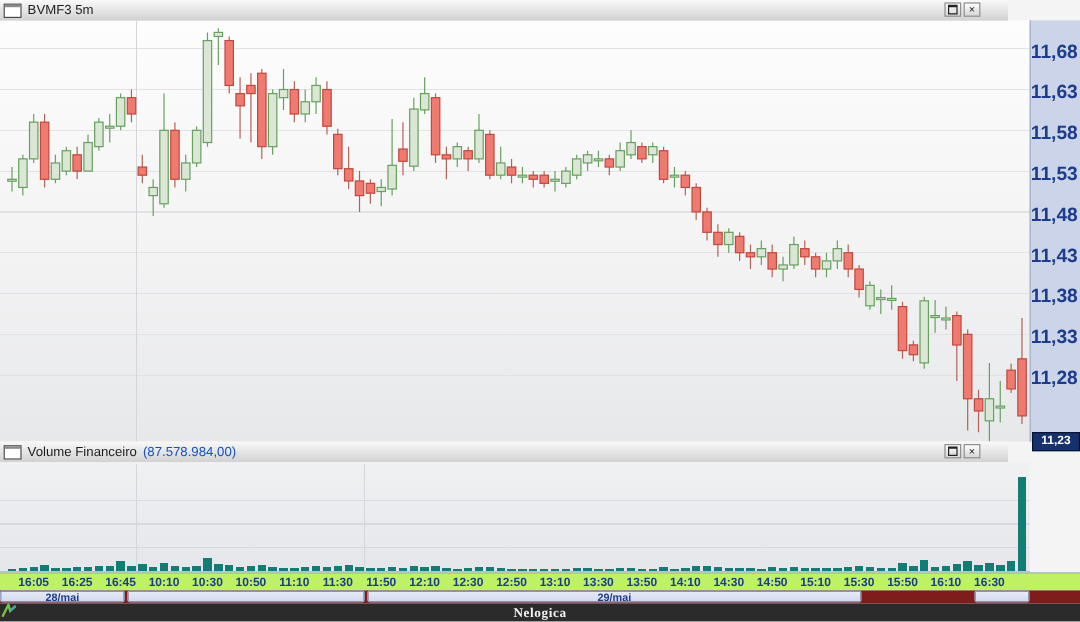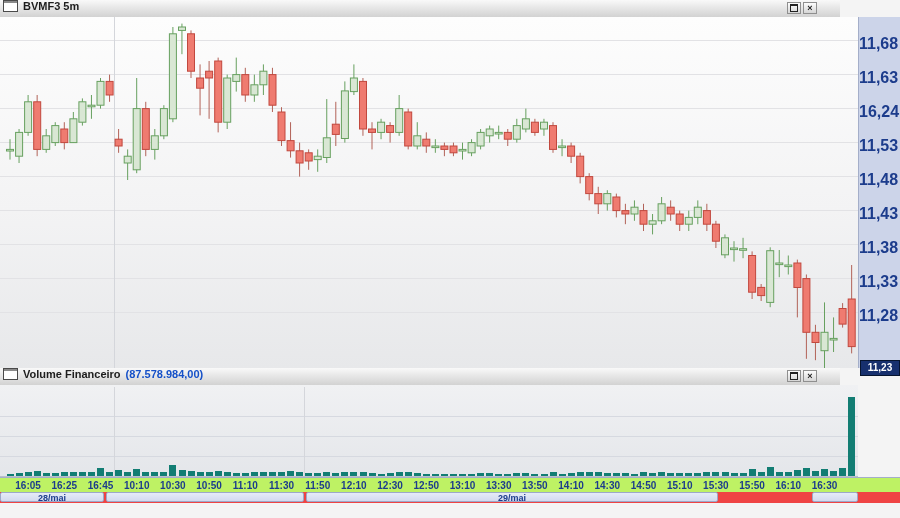--- a/index.html
+++ b/index.html
@@ -1,21 +1,21 @@
 <!DOCTYPE html>
 <html><head>
 <meta charset="utf-8">
 <style>
   html,body{margin:0;padding:0;background:#888;}
   .screen{position:relative;width:900px;height:518px;overflow:hidden;background:#f4f4f4;
     font-family:"Liberation Sans","DejaVu Sans",sans-serif;-webkit-font-smoothing:antialiased;}
   
   .titlebar{position:absolute;left:0;width:840px;height:17px;
     background:linear-gradient(#f9f9f9,#e7e7e7 45%,#d2d2d2);border-bottom:1px solid #979797;
-    display:flex;align-items:flex-start;font-size:11px;font-weight:bold;}
+    display:flex;align-items:center;font-size:11px;font-weight:normal;}
   .win-icon{width:13px;height:10px;border:1px solid #4a4a4a;background:#fff;margin:0 5px 0 3px;position:relative;}
   .win-icon:before{content:"";position:absolute;left:0;right:0;top:0;height:2px;background:#8a8a8a;}
   .t-name{color:#1d1d1d;margin-right:5px;white-space:pre;}
   .t-vals{white-space:pre;}
   .wbtns{position:absolute;right:23px;top:2px;display:flex;gap:2px;}
   .wbtn{width:14px;height:12px;background:linear-gradient(#fdfdfd,#d6d6d6);border:1px solid #8f8f8f;
     display:flex;align-items:center;justify-content:center;font-size:9px;color:#222;box-sizing:border-box;}
   .maxglyph{width:6px;height:5px;border:1px solid #222;border-top-width:2px;}
   
   .candle-area{position:absolute;left:0;top:17px;width:858px;height:351px;
@@ -26,21 +26,21 @@
   
   .paxis{position:absolute;left:858px;top:17px;width:42px;height:351px;background:#ccd4e9;border-left:1px solid #a4aec9;box-sizing:border-box;}
   .vaxis{position:absolute;left:858px;top:385px;width:42px;height:92px;background:#ccd4e9;border-left:1px solid #a4aec9;box-sizing:border-box;}
   .ptick{position:absolute;right:5px;width:36px;text-align:right;font-size:16px;font-weight:bold;color:#1c3c8c;}
   .tagbox{position:absolute;left:1px;width:38px;height:14px;line-height:14px;text-align:center;
     font-size:10px;font-weight:bold;color:#fff;border:1px solid #06142e;}
   .price-tag{top:343px;background:#17306e;}
   
   .time-axis{position:absolute;left:0;top:477px;width:900px;height:15px;background:#bef264;border-top:1px solid #a4aec9;box-sizing:border-box;}
   .ttick{position:absolute;top:2px;width:36px;text-align:center;font-size:10px;font-weight:bold;color:#1c3c8c;}
-  .date-row{position:absolute;left:0;top:492px;width:900px;height:11px;background:#ef4444;}
+  .date-row{position:absolute;left:0;top:492px;width:900px;height:11px;background:#7f1d1d;}
   .dseg{position:absolute;top:0;height:10px;background:linear-gradient(#e6ebf7,#d3daee);border:1px solid #9ca8c8;
     box-sizing:border-box;border-radius:2px;text-align:center;font-size:9px;font-weight:bold;color:#1c3c8c;line-height:10px;}
   
   .statusbar{position:absolute;left:0;top:503px;width:900px;height:15px;background:#2b2b2b;
     display:flex;align-items:center;justify-content:center;gap:3px;}
   .brand{color:#f2f2f2;font-size:11px;font-weight:bold;letter-spacing:0.5px;
     font-family:"Liberation Serif","DejaVu Serif",serif;}
 </style>
 </head>
 <body>
@@ -260,21 +260,21 @@
         <rect x="839.1" y="308.5" width="7" height="15.6" fill="#ef7b70" stroke="#c1483e"></rect>
         <line x1="851.6500000000001" x2="851.6500000000001" y1="265.0" y2="353.4" stroke="#b26258"></line>
         <rect x="848.2" y="299.0" width="7" height="47.6" fill="#ef7b70" stroke="#c1483e"></rect>
       </svg>
   </div>
 
   <div class="paxis" id="price-axis">
     <div class="tagbox price-tag">11,23</div>
   <div class="ptick" style="top: 17.596px;">11,68</div>
       <div class="ptick" style="top: 51.596px;">11,63</div>
-      <div class="ptick" style="top: 85.596px;">16,24</div>
+      <div class="ptick" style="top: 85.596px;">11,58</div>
       <div class="ptick" style="top: 119.596px;">11,53</div>
       <div class="ptick" style="top: 153.596px;">11,48</div>
       <div class="ptick" style="top: 187.596px;">11,43</div>
       <div class="ptick" style="top: 221.596px;">11,38</div>
       <div class="ptick" style="top: 255.596px;">11,33</div>
       <div class="ptick" style="top: 289.596px;">11,28</div>
     </div>
 
   <div class="titlebar" style="top:368px;">
     <span class="win-icon"></span>
@@ -422,14 +422,21 @@
       <div class="ttick" style="left: 806.5px;">16:30</div>
     </div>
 
   <div class="date-row" id="date-row">
       <div class="dseg" style="left: 0px; width: 104px;">28/mai</div>
       <div class="dseg" style="left: 106px; width: 198px;"></div>
       <div class="dseg" style="left: 306px; width: 412px;">29/mai</div>
       <div class="dseg" style="left: 812px; width: 46px;"></div>
     </div>
 
+  <div class="statusbar">
+    <span class="brand">Nelogica</span>
+    <svg width="14" height="13" viewBox="0 0 14 13">
+      <path d="M2 11 L7 1 L8.5 6 L13 2" stroke="#79c143" stroke-width="2" fill="none"></path>
+      <path d="M8.5 6 L13 2" stroke="#2aa5c8" stroke-width="1.4" fill="none"></path>
+    </svg>
+  </div>
 
 </div>
 
 </body></html>

